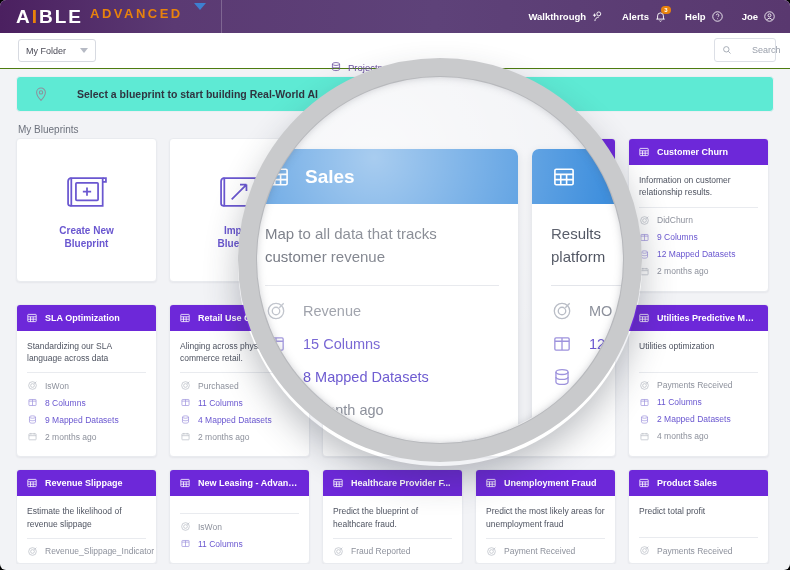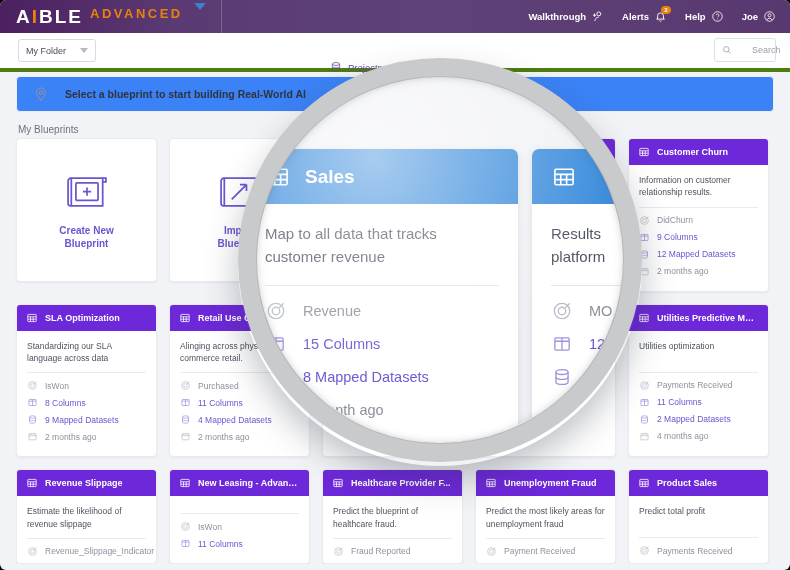--- a/index.html
+++ b/index.html
@@ -35,21 +35,21 @@
   .tn-ico{width:13px;height:13px;position:relative;display:inline-block;}
   .badge{
     position:absolute;right:-4px;top:-4px;background:#e8820c;color:#fff;
     font-size:6px;line-height:8px;min-width:8px;height:8px;border-radius:4px;
     text-align:center;font-weight:bold;padding:0 1px;
   }
 
   
   .toolbar{
     position:absolute;left:0;top:33px;width:790px;height:35px;background:#ffffff;
-    border-bottom:4px solid #4d7c0f;
+    border-bottom:1px solid #4d7c0f;
   }
   .folder-btn{
     position:absolute;left:18px;top:6px;height:23px;width:78px;
     border:1px solid #d7dae1;border-radius:3px;background:#fff;
     display:flex;align-items:center;justify-content:space-between;
     padding:0 7px;box-sizing:border-box;font-size:9px;color:#4a4a56;cursor:pointer;
   }
   .folder-btn .fcaret{
     width:0;height:0;border-left:4px solid transparent;border-right:4px solid transparent;
     border-top:5px solid #b6bac4;
@@ -63,22 +63,22 @@
   .searchbox{
     position:absolute;right:14px;top:5px;width:62px;height:24px;
     border:1px solid #dcdfe6;border-radius:3px;background:#fff;
     display:flex;align-items:center;gap:20px;padding:0 7px;box-sizing:border-box;cursor:text;
   }
   .searchbox .stxt{font-size:9px;color:#9aa0ab;}
 
   
   .banner{
     position:absolute;left:16px;top:76px;width:758px;height:36px;
-    background:#3b82f6;border:1px solid #eceef2;border-radius:4px;
-    display:flex;align-items:center;gap:16px;padding-left:16px;box-sizing:border-box;
+    background:#5eead4;border:1px solid #eceef2;border-radius:4px;
+    display:flex;align-items:center;gap:28px;padding-left:16px;box-sizing:border-box;
   }
   .banner .btxt{font-size:10.5px;font-weight:bold;color:#2f3440;}
 
   .section-title{
     position:absolute;left:18px;top:124px;font-size:10px;color:#6d727d;
   }
 
   
   .grid{position:absolute;left:16px;top:138px;width:758px;}
   .row{display:flex;gap:12px;margin-bottom:12px;}

